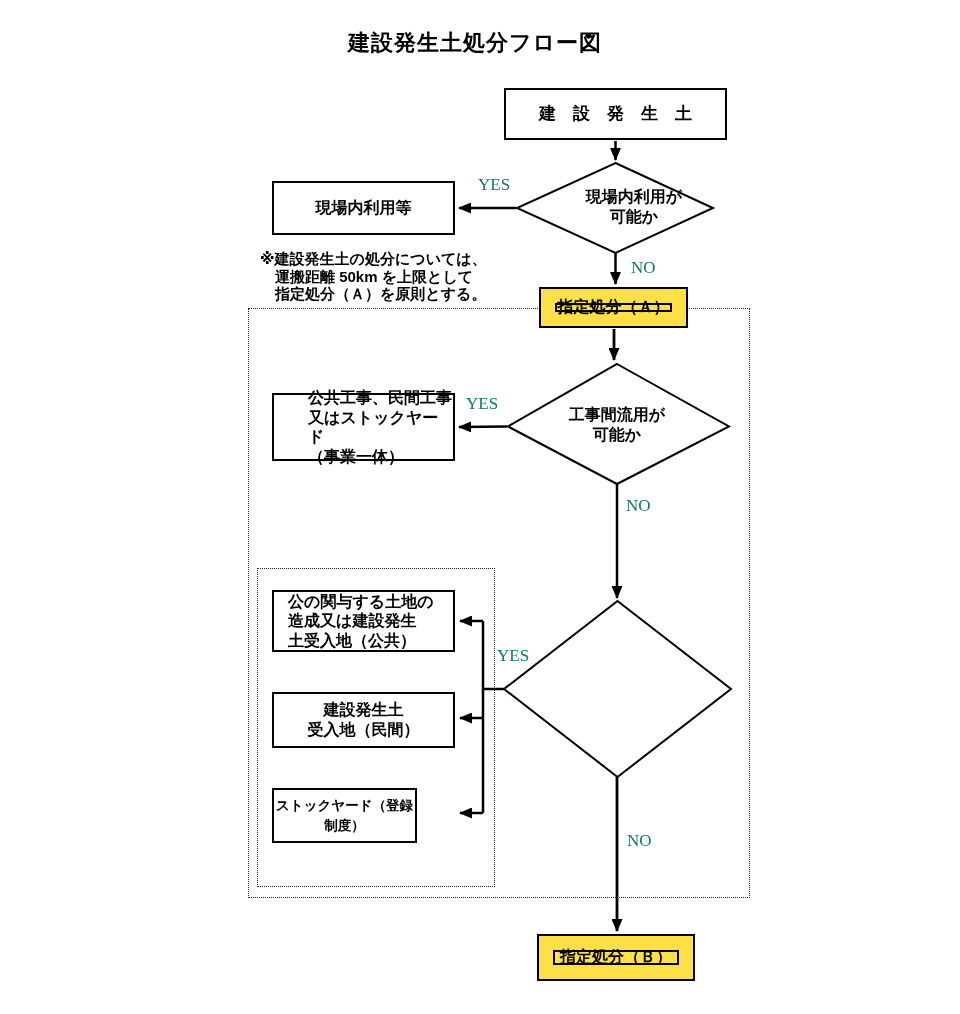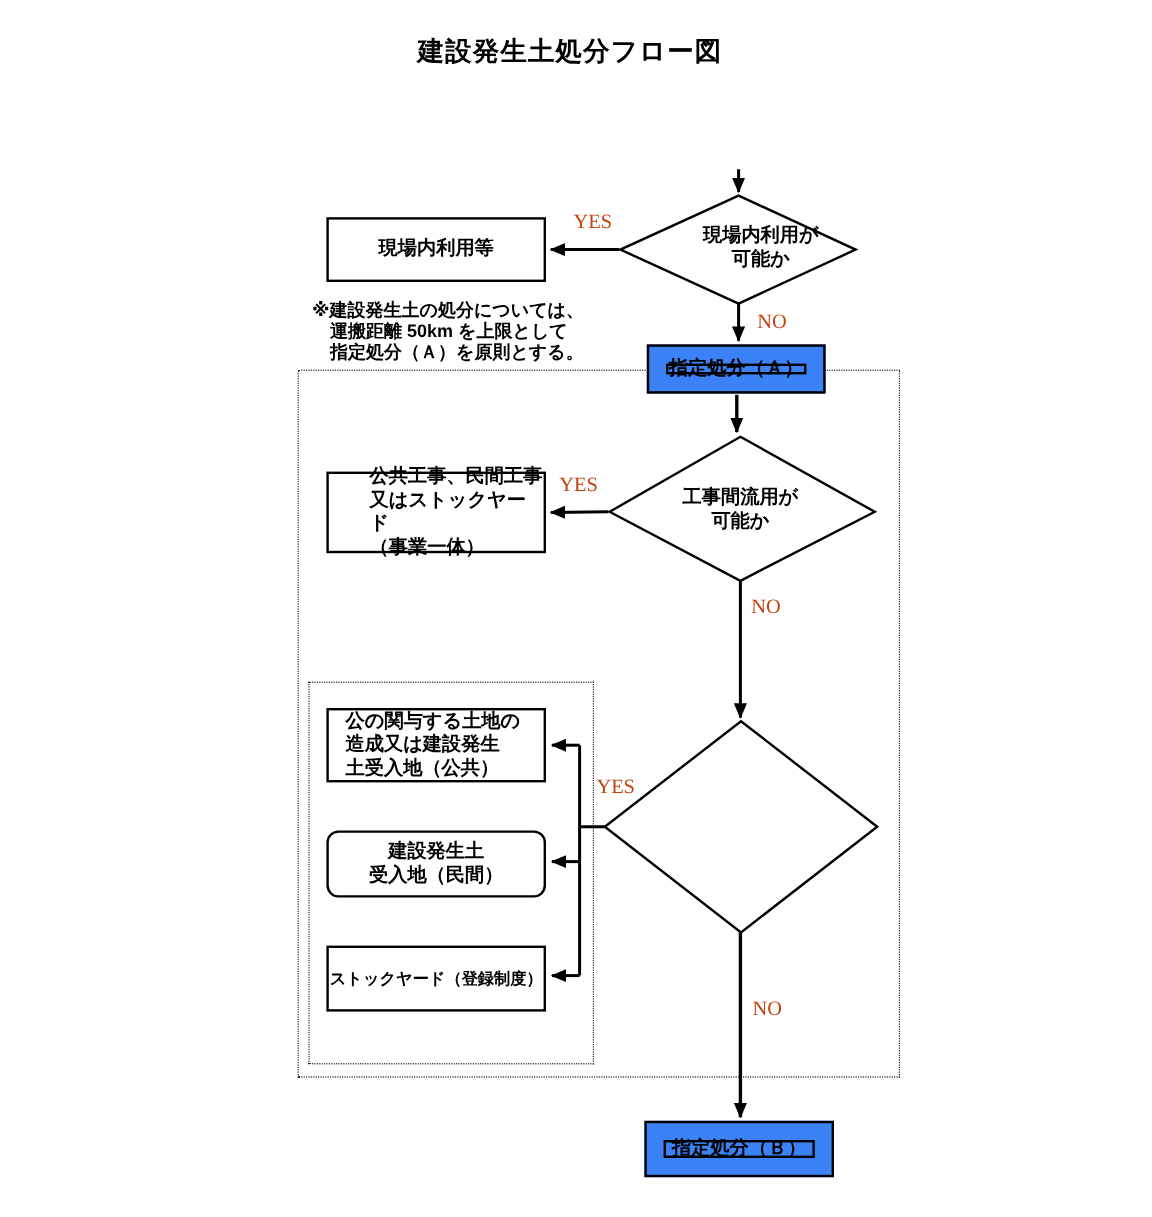--- a/index.html
+++ b/index.html
@@ -13,37 +13,37 @@
     font-size:22px; font-weight:bold; letter-spacing:1px; white-space:nowrap;
   }
   .box {
     position:absolute; box-sizing:border-box; background:#fff;
     border:2px solid #000; display:flex; align-items:center; justify-content:center;
     font-size:16px; font-weight:600; line-height:20px; text-align:center;
     white-space:pre-line;
   }
   .box.left { justify-content:flex-start; text-align:left; }
   .dbox {
-    position:absolute; box-sizing:border-box; background:#3b82f6;
+    position:absolute; box-sizing:border-box; background:#fde047;
     border:2px solid #000; padding:14px;
   }
   .dbox-inner {
     box-sizing:border-box; width:100%; height:100%; border:2px solid #000;
     display:flex; align-items:center; justify-content:center;
     font-size:16px; font-weight:600; white-space:pre-line;
   }
   .dashed-region { position:absolute; box-sizing:border-box; border:1.5px dotted #222; }
   .dtext {
     position:absolute; transform:translate(-50%,-50%);
     font-size:16px; font-weight:600; line-height:20px; text-align:center;
     white-space:pre-line; z-index:4;
   }
   .flow-label {
     position:absolute; font-family:"Liberation Serif","DejaVu Serif",serif;
-    font-size:17px; color:#c2410c; z-index:4; background:transparent;
+    font-size:17px; color:#0f766e; z-index:4; background:transparent;
   }
   .note {
     position:absolute; font-size:15px; font-weight:600; line-height:17.5px;
     white-space:pre-line; z-index:4;
   }
   .note.hang { padding-left:15px; text-indent:-15px; }
   svg.wires { position:absolute; left:0; top:0; z-index:2; }
   .layer-boxes { position:absolute; left:0; top:0; width:100%; height:100%; z-index:3; }
   .layer-boxes > * { z-index:3; }
   .dashed-layer { position:absolute; left:0; top:0; width:100%; height:100%; z-index:1; }
@@ -80,39 +80,40 @@
     <polygon points="617.5,601 731,689 617.5,777 504,689" fill="#fff" stroke="#000" stroke-width="2"></polygon>
     <path d="M504,689 H483 M483,621 V813" fill="none" stroke="#000" stroke-width="2.5"></path>
     <line x1="483" y1="621" x2="460" y2="621" stroke="#000" stroke-width="2.5" marker-end="url(#ah)"></line>
     <line x1="483" y1="718" x2="460" y2="718" stroke="#000" stroke-width="2.5" marker-end="url(#ah)"></line>
     <line x1="483" y1="813" x2="460" y2="813" stroke="#000" stroke-width="2.5" marker-end="url(#ah)"></line>
     <line x1="617" y1="777" x2="617" y2="931" stroke="#000" stroke-width="2.8" marker-end="url(#ah)"></line>
   </svg>
 
   <div class="layer-boxes">
 
+    <div class="box" style="left:504px; top:88px; width:223px; height:52px; font-size:17px;">建　設　発　生　土</div>
 
     <div class="box" style="left:272px; top:181px; width:183px; height:54px;">現場内利用等</div>
 
     <div class="dbox" style="left:539px; top:287px; width:149px; height:41px;">
       <div class="dbox-inner">指定処分（Ａ）</div>
     </div>
 
     <div class="box left" style="left:272px; top:393px; width:183px; height:68px; padding-left:34px; line-height:19.5px;">公共工事、民間工事
 又はストックヤード
 （事業一体）</div>
 
     <div class="box left" style="left:272px; top:590px; width:183px; height:62px; padding-left:14px; line-height:19.5px;">公の関与する土地の
 造成又は建設発生
 土受入地（公共）</div>
 
-    <div class="box" style="left:272px; top:692px; width:183px; height:56px; line-height:20px;border-radius:10px;">建設発生土
+    <div class="box" style="left:272px; top:692px; width:183px; height:56px; line-height:20px;">建設発生土
 受入地（民間）</div>
 
-    <div class="box" style="left:272px; top:788px; width:183px; height:55px; font-size:13.5px;">ストックヤード（登録制度）</div>
+    <div class="box" style="left:272px; top:788px; width:145px; height:55px; font-size:13.5px;">ストックヤード（登録制度）</div>
 
     <div class="dbox" style="left:537px; top:934px; width:158px; height:47px;">
       <div class="dbox-inner">指定処分（Ｂ）</div>
     </div>
 
     <div class="dtext" style="left:634px; top:207px; width:150px;">現場内利用が
 可能か</div>
     <div class="dtext" style="left:617px; top:425px; width:160px;">工事間流用が
 可能か</div>
 

